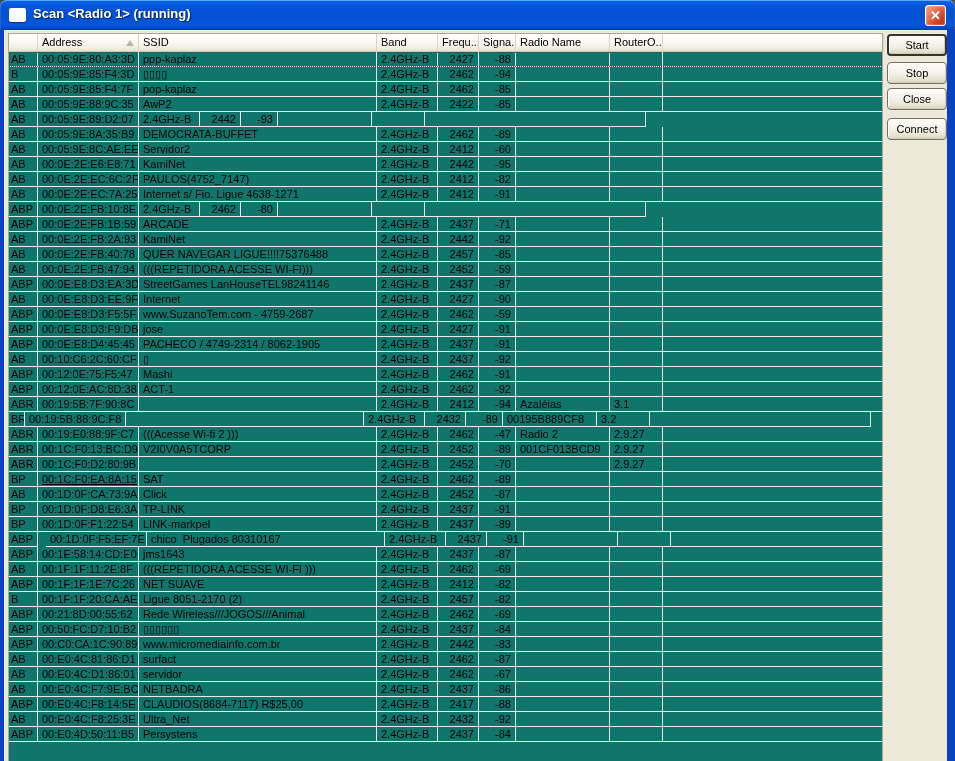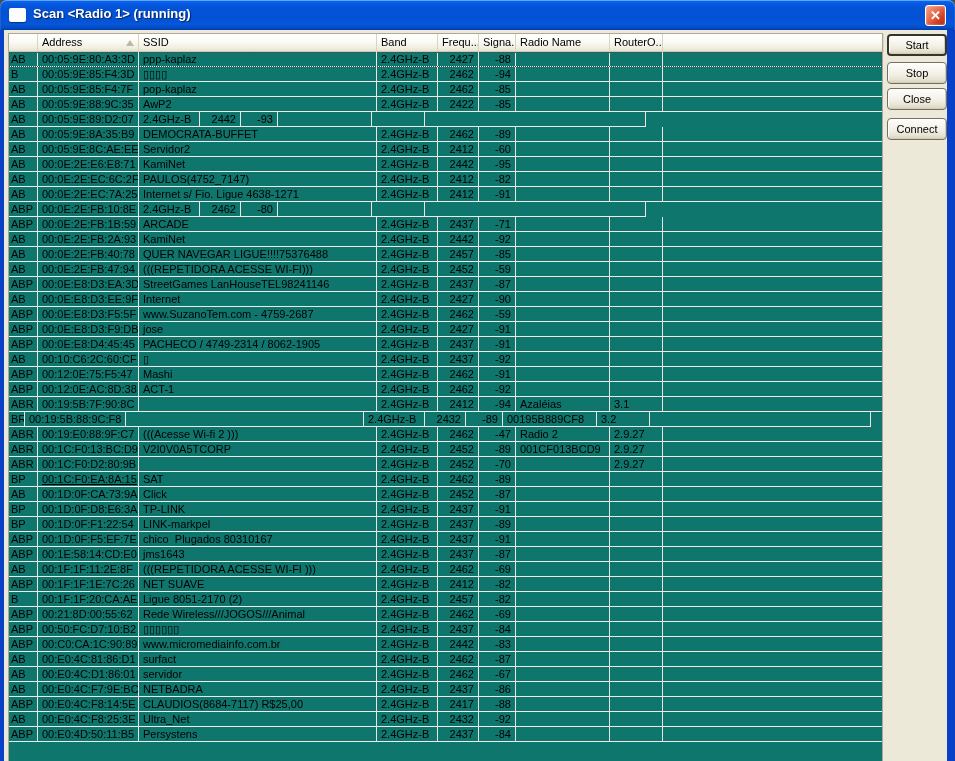--- a/index.html
+++ b/index.html
@@ -424,21 +424,21 @@
               <div class="cell c2" style="width: 238px;">LINK-markpel</div>
               <div class="cell c3" style="width: 61px;">2.4GHz-B</div>
               <div class="cell c4 r" style="width: 41px;">2437</div>
               <div class="cell c5 r" style="width: 37px;">-89</div>
               <div class="cell c6" style="width: 94px;"></div>
               <div class="cell c7" style="width: 53px;"></div>
               <div class="cell c8" style="width: 221px;"></div>
             </div>
             <div class="row">
               <div class="cell c0" style="width: 29px;">ABP</div>
-              <div class="cell c1" style="width: 101px;">00:1D:0F:F5:EF:7E</div>
+              <div class="cell c1" style="width: 101px; margin-left: 8px;">00:1D:0F:F5:EF:7E</div>
               <div class="cell c2" style="width: 238px;">chico  Plugados 80310167</div>
               <div class="cell c3" style="width: 61px;">2.4GHz-B</div>
               <div class="cell c4 r" style="width: 41px;">2437</div>
               <div class="cell c5 r" style="width: 37px;">-91</div>
               <div class="cell c6" style="width: 94px;"></div>
               <div class="cell c7" style="width: 53px;"></div>
               <div class="cell c8" style="width: 221px;"></div>
             </div>
             <div class="row">
               <div class="cell c0" style="width: 29px;">ABP</div>

